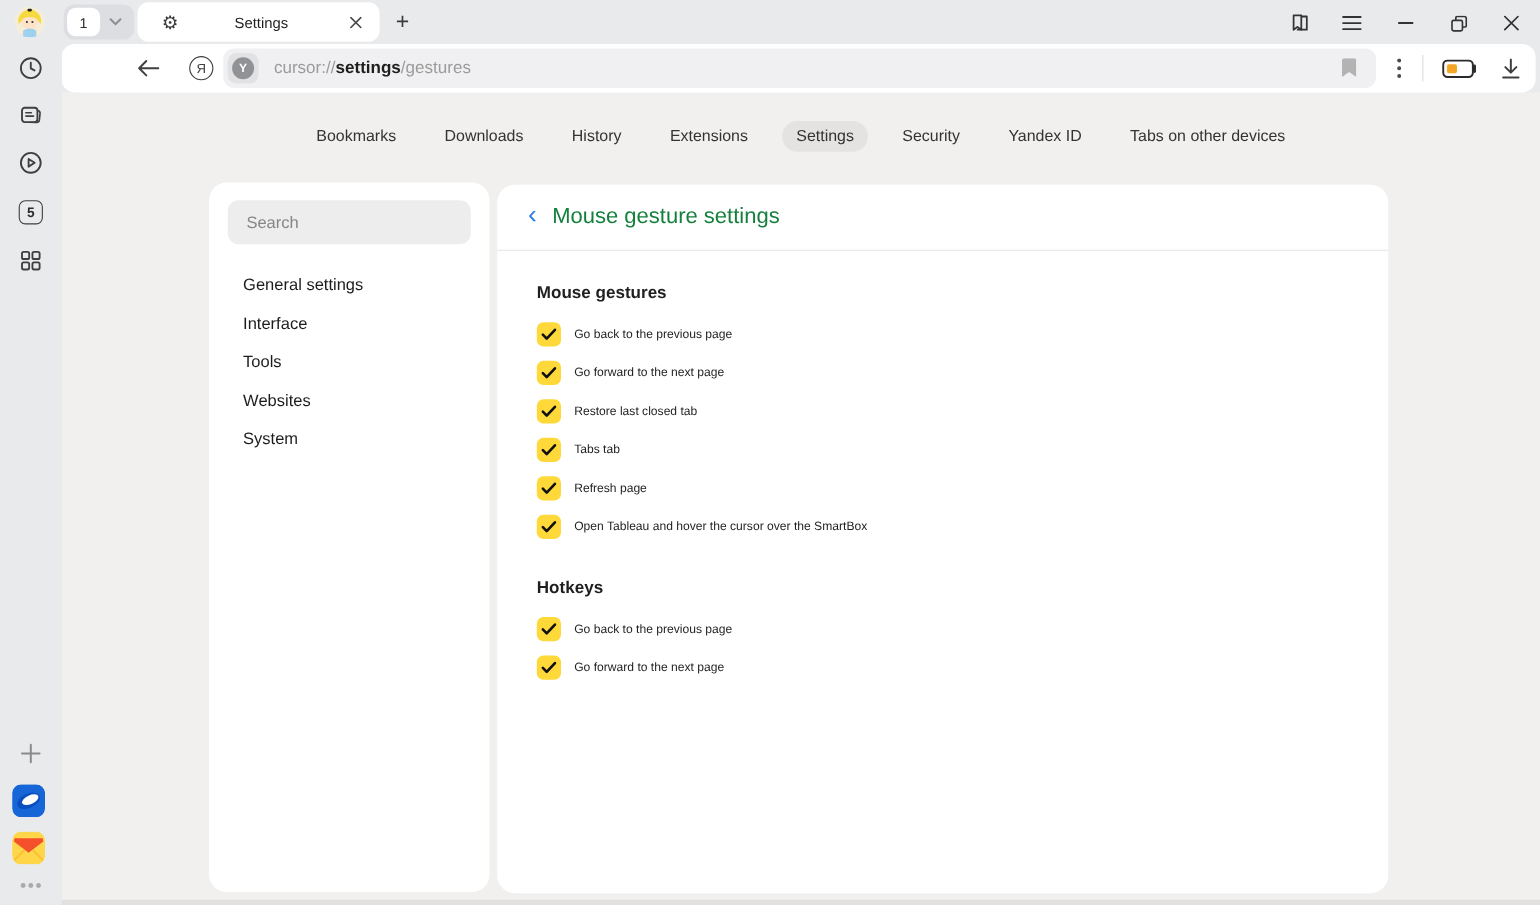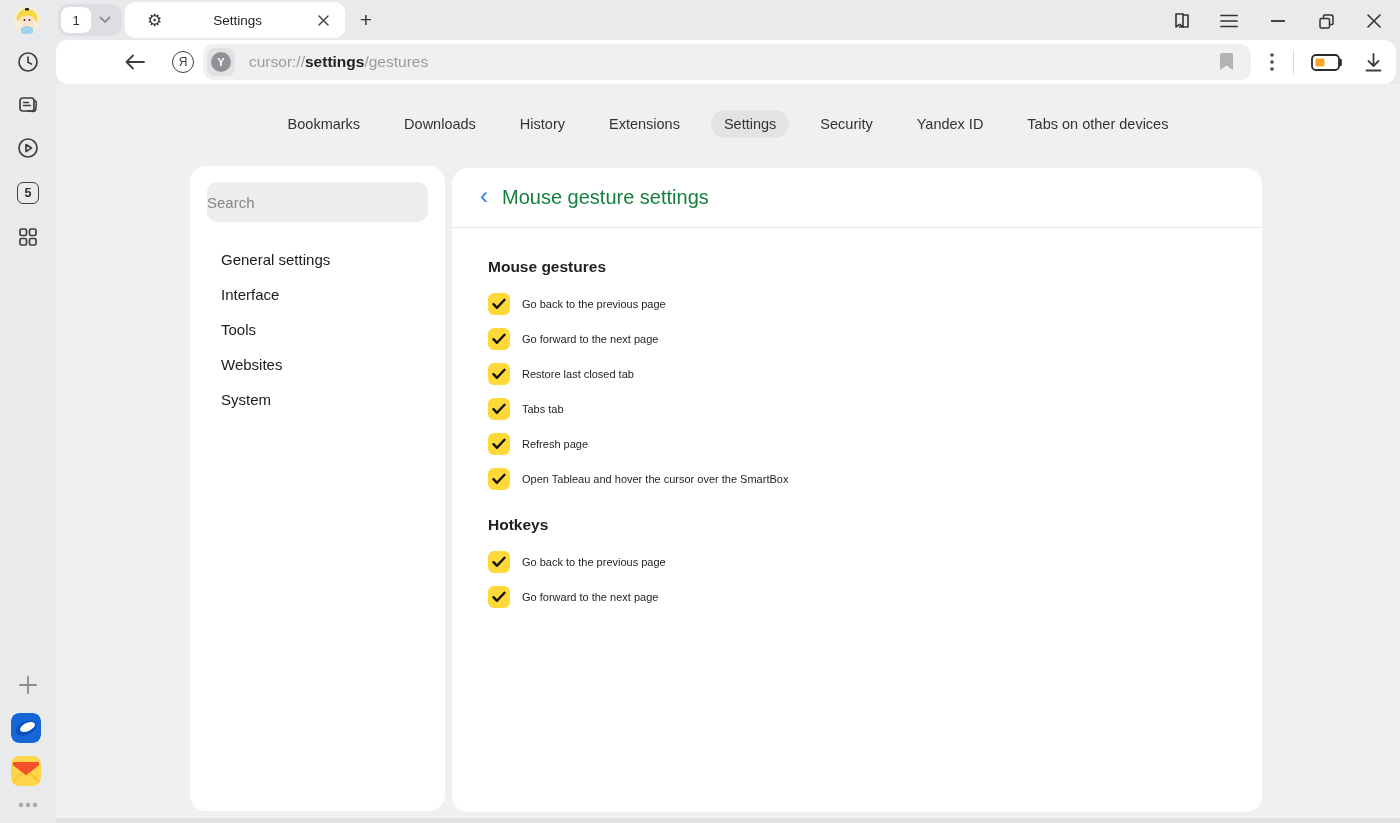--- a/index.html
+++ b/index.html
@@ -52,32 +52,32 @@
   .nav-tab { border:none; background:transparent; font-family:inherit; font-size:14.5px; color:#333; padding:6px 13px; border-radius:16px; cursor:pointer; white-space:nowrap; }
   .nav-tab.active { background:#e4e3e1; }
 
   .card { position:absolute; background:#fff; border-radius:16px; }
   .card-left { left:134px; top:82px; width:255px; height:645px; }
   .card-main { left:396px; top:84px; width:810px; height:644px; }
 
   
   .card-left-inner { padding:16px 17px; }
   .search-box { width:100%; height:40px; background:#ededee; border-radius:10px; display:flex; align-items:center; }
-  .search-input { flex:1; border:none; background:transparent; outline:none; font-family:inherit; font-size:15px; color:#1c1c1c; padding:0 0; }
+  .search-input { flex:1; border:none; background:transparent; outline:none; font-family:inherit; font-size:15px; color:#1c1c1c; padding:0 17px; }
   .search-input::placeholder { color:#868686; }
   .settings-menu { margin-top:20px; }
   .settings-menu-item { height:35px; display:flex; align-items:center; padding-left:14px; font-size:15px; color:#1c1c1c; border-radius:8px; cursor:pointer; }
 
   
   .card-header { height:60px; display:flex; align-items:center; padding:0 20px; border-bottom:1px solid #e7e7e7; }
   .back-btn { display:flex; align-items:center; justify-content:center; width:24px; height:28px; cursor:pointer; font-size:24px; color:#2b7de9; line-height:1; padding-bottom:3px; }
   .main-title { font-size:20px; color:#15803d; font-weight:500; margin-left:6px; cursor:pointer; }
   .card-body { padding:30px 36px; }
   .section-heading { font-size:15.5px; font-weight:bold; color:#1f1f1f; margin-bottom:10px; }
-  .section + .section { margin-top:20px; }
+  .section + .section { margin-top:30px; }
   .check-row { display:flex; align-items:center; height:35px; gap:12px; cursor:pointer; }
   .checkbox { width:22px; height:22px; border-radius:6px; background:#ffd83a; display:flex; align-items:center; justify-content:center; flex:none; cursor:pointer; }
   .check-label { font-size:11px; color:#1f1f1f; }
 </style>
 </head>
 <body>
 
 <div class="sidebar">
   <div class="avatar">
     <svg width="28" height="28" viewBox="0 0 28 28">

